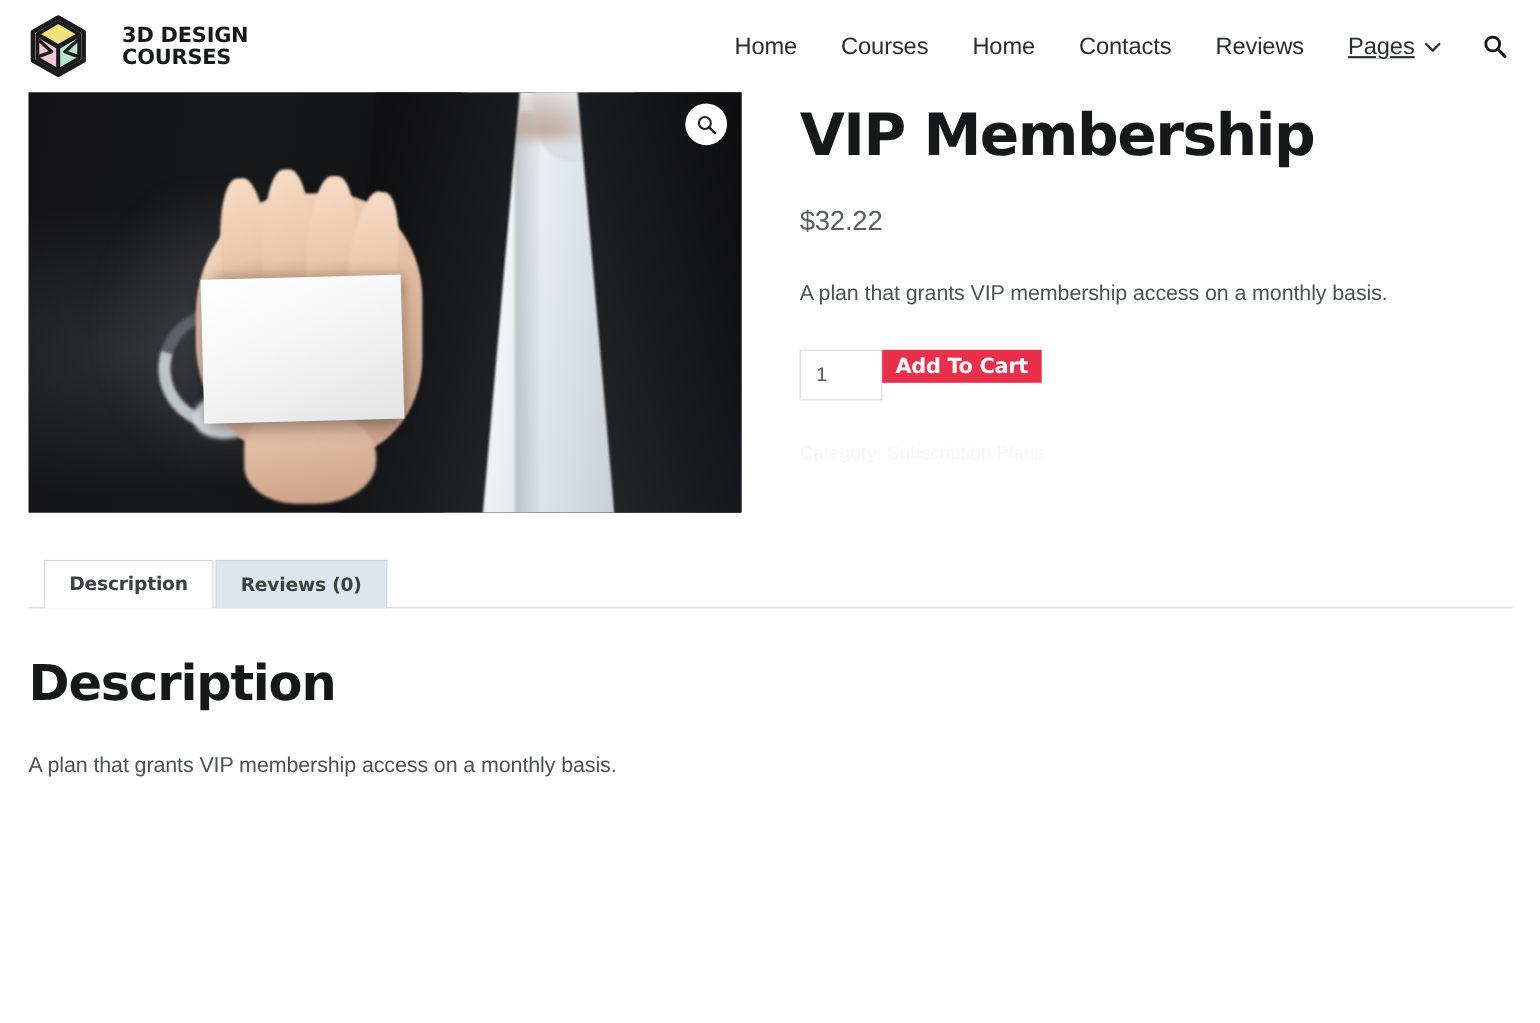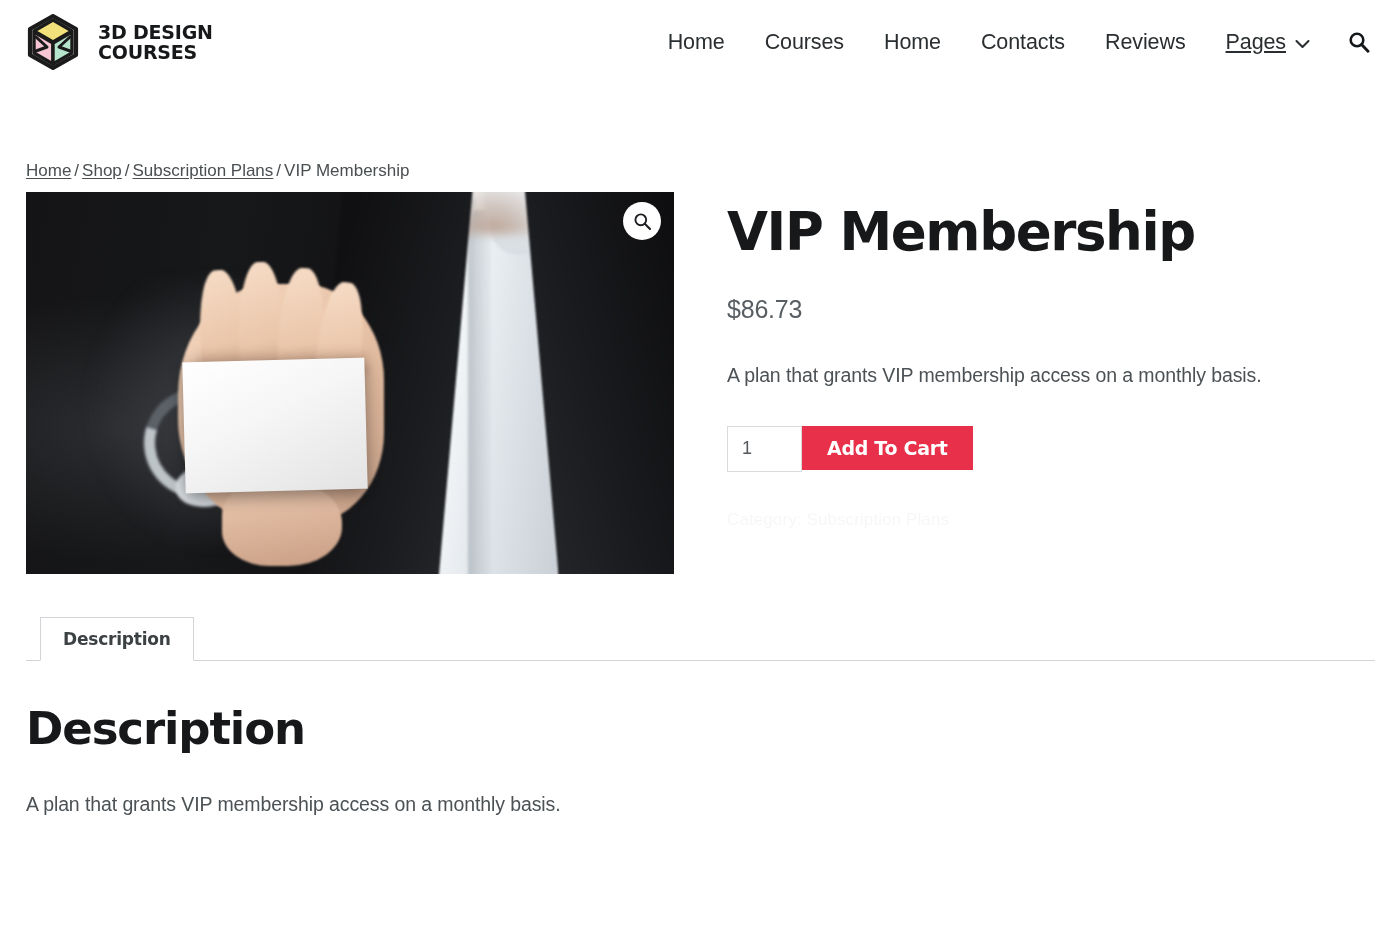--- a/index.html
+++ b/index.html
@@ -17,21 +17,21 @@
     width: 1400px;
     height: 84px;
     display: flex;
     align-items: center;
     padding: 0 24px 0 26px;
     background: #ffffff;
   }
   .brand {
     display: flex;
     align-items: center;
-    gap: 18px;
+    gap: 31px;
     text-decoration: none;
   }
   .logo-cube { width: 54px; height: 58px; display: block; flex: none; }
   .brand-text {
     font-family: "DejaVu Sans", sans-serif;
     font-weight: bold;
     font-size: 19px;
     line-height: 20px;
     letter-spacing: -0.2px;
     color: #16181a;
@@ -301,29 +301,29 @@
     border: 1px solid #d8dbde;
     background: #fff;
     font-size: 18px;
     color: #53585b;
     padding: 0 14px;
     font-family: "Liberation Sans", sans-serif;
     border-radius: 0;
     outline: none;
   }
   .add-to-cart {
-    height: 44px;
+    height: 30px;
     border: none;
     background: #e8304a;
     color: #ffffff;
     font-family: "DejaVu Sans", sans-serif;
     font-weight: bold;
     font-size: 19px;
     letter-spacing: -0.3px;
-    padding: 0 25px;
+    padding: 0 12px;
     cursor: pointer;
     border-radius: 0;
   }
   .meta {
     margin-top: 38px;
     font-size: 17px;
     color: #6b7073;
     opacity: 0.055;
     letter-spacing: 0.1px;
   }
@@ -421,23 +421,20 @@
       <svg width="22" height="22" viewBox="0 0 22 22">
           <circle cx="9" cy="9" r="6.3" fill="none" stroke="#15181a" stroke-width="2.6"></circle>
           <line x1="13.6" y1="13.6" x2="20" y2="20.2" stroke="#15181a" stroke-width="2.9" stroke-linecap="round"></line>
         </svg>
     </button>
   </nav>
 </header>
 
 <main class="page">
 
-  <div class="breadcrumb">
-    <a href="#">Home</a><span class="sep">/</span><a href="#">Shop</a><span class="sep">/</span><a href="#">Subscription Plans</a><span class="sep">/</span><span>VIP Membership</span>
-  </div>
 
   <div class="product-area">
 
     <div class="gallery">
       <div class="photo"></div>
       <div class="shirt"></div>
       <div class="shirt-placket"></div>
       <div class="collar-l"></div>
       <div class="collar-r"></div>
       <div class="neck-shadow"></div>
@@ -457,37 +454,38 @@
       <div class="zoom-badge">
         <svg width="19" height="19" viewBox="0 0 19 19">
             <circle cx="7.8" cy="7.8" r="5.4" fill="none" stroke="#1d1f22" stroke-width="1.9"></circle>
             <line x1="11.8" y1="11.8" x2="17" y2="17" stroke="#1d1f22" stroke-width="2.1" stroke-linecap="round"></line>
           </svg>
       </div>
     </div>
 
     <div class="summary">
       <h1 class="product-title">VIP Membership</h1>
-      <p class="price">$86.73</p>
+      <p class="price">$32.22</p>
       <p class="short-desc">A plan that grants VIP membership access on a monthly basis.</p>
 
       <form class="cart-form">
         <input class="qty-input" type="text" value="1" style="">
         <button class="add-to-cart" type="button">Add To Cart</button>
       </form>
 
       <div class="meta">
         <span>Category:</span>
         <a href="#">Subscription Plans</a>
       </div>
     </div>
   </div>
 
   <div class="tabs-wrap">
     <div class="tab active">Description</div>
+    <div class="tab inactive">Reviews (0)</div>
   </div>
 
   <section class="desc-panel">
     <h2 class="desc-title">Description</h2>
     <p class="desc-body">A plan that grants VIP membership access on a monthly basis.</p>
   </section>
 
 </main>
 
 </body></html>

